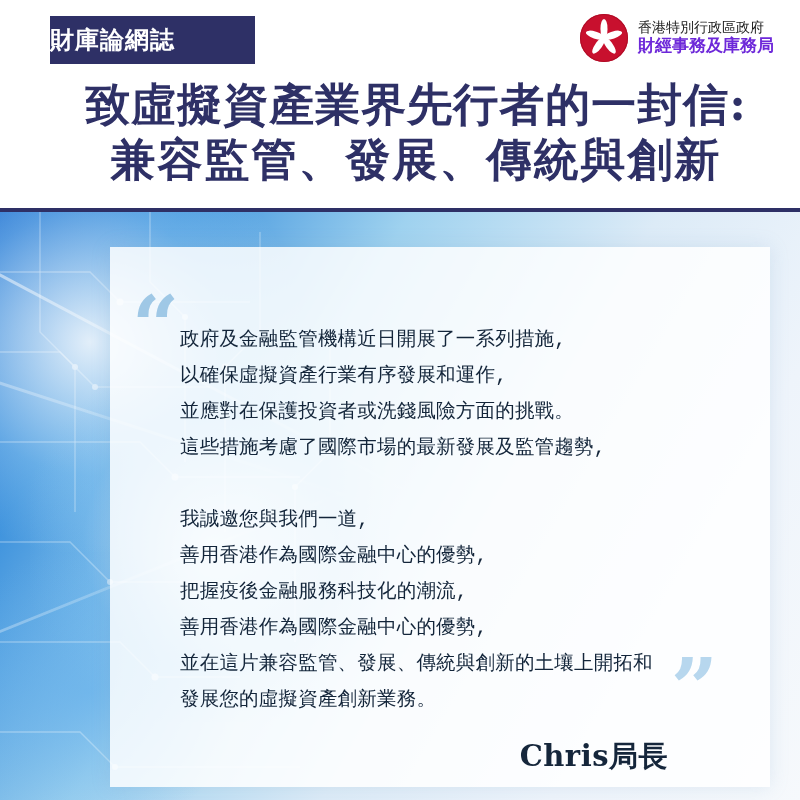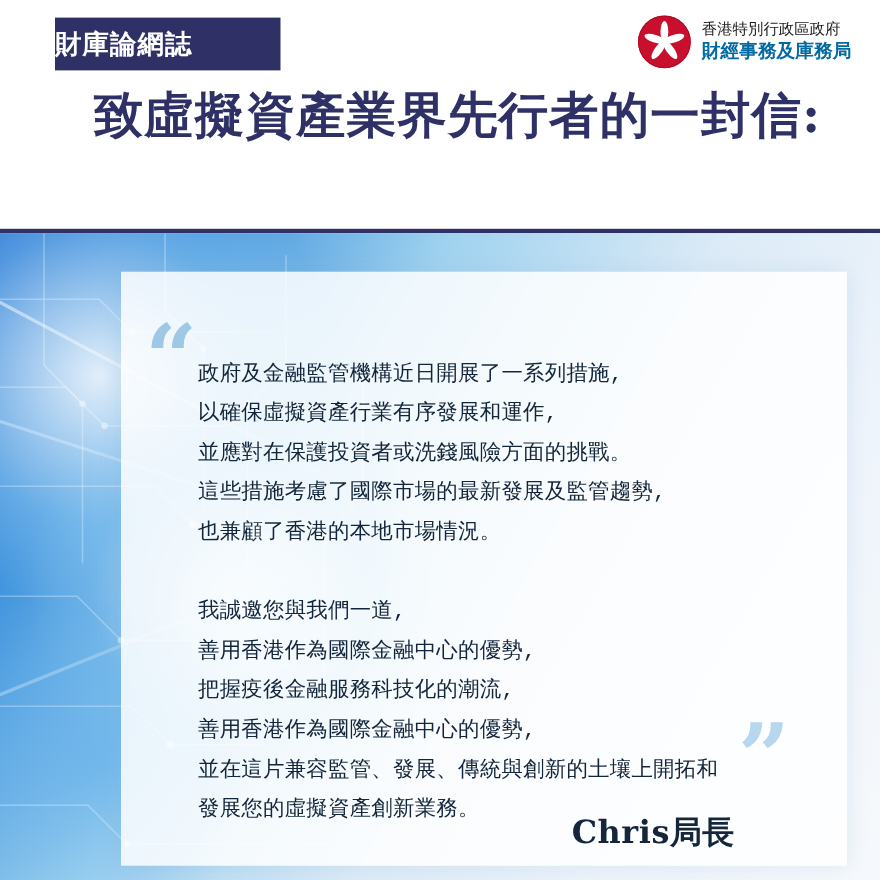--- a/index.html
+++ b/index.html
@@ -86,23 +86,23 @@
   .brand-text {
     line-height: 1.25;
   }
   .brand-line1 {
     font-size: 14px;
     color: #1a1a1a;
     font-family: "DejaVu Sans", "Liberation Sans", sans-serif;
   }
   .brand-line2 {
     font-size: 17px;
-    color: #0369a1;
-    font-weight: bold;
-    font-family: Liberation Serif, serif;
+    color: #6d28d9;
+    font-weight: bold;
+    font-family: Liberation Mono, monospace;
   }
 
   .title-block {
     position: absolute;
     left: 0;
     right: 0;
     top: 78px;
     text-align: center;
   }
   .title-line {
@@ -255,20 +255,21 @@
         <div class="core"></div>
       </div>
       <div class="brand-text">
         <div class="brand-line1">香港特別行政區政府</div>
         <div class="brand-line2">財經事務及庫務局</div>
       </div>
     </div>
 
     <div class="title-block">
       <div class="title-line">致虛擬資產業界先行者的一封信:</div>
+      <div class="title-line second">兼容監管、發展、傳統與創新</div>
     </div>
 
     <div class="header-rule"></div>
   </div>
 
   <div class="body-area">
 
     <div class="glow-a"></div>
     <div class="glow-b"></div>
     <div class="glow-c"></div>
@@ -306,21 +307,20 @@
 
     <div class="quote-card">
       <div class="quote-mark quote-open">“</div>
       <div class="quote-mark quote-close">”</div>
 
       <div class="quote-text">
         <p>政府及金融監管機構近日開展了一系列措施,</p>
         <p>以確保虛擬資產行業有序發展和運作,</p>
         <p>並應對在保護投資者或洗錢風險方面的挑戰。</p>
         <p>這些措施考慮了國際市場的最新發展及監管趨勢,</p>
-        <p>也兼顧了香港的本地市場情況。</p>
         <div class="gap"></div>
         <p>我誠邀您與我們一道,</p>
         <p>善用香港作為國際金融中心的優勢,</p>
         <p>把握疫後金融服務科技化的潮流,</p>
         <p>善用香港作為國際金融中心的優勢,</p>
         <p>並在這片兼容監管、發展、傳統與創新的土壤上開拓和</p>
         <p>發展您的虛擬資產創新業務。</p>
       </div>
 
       <div class="signature">Chris局長</div>

